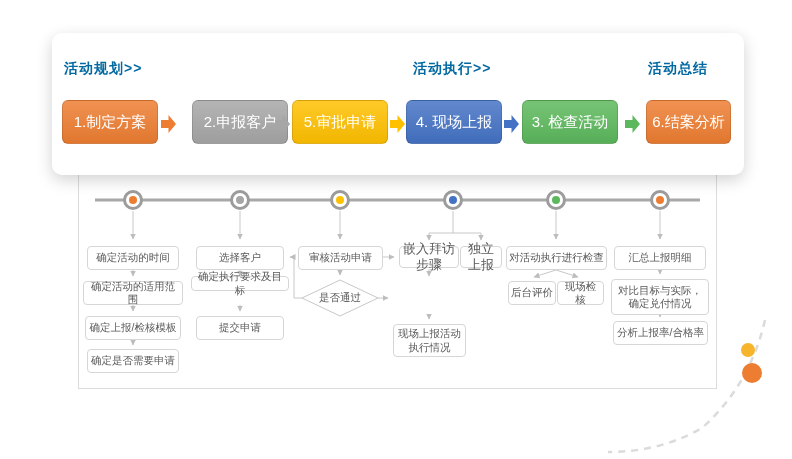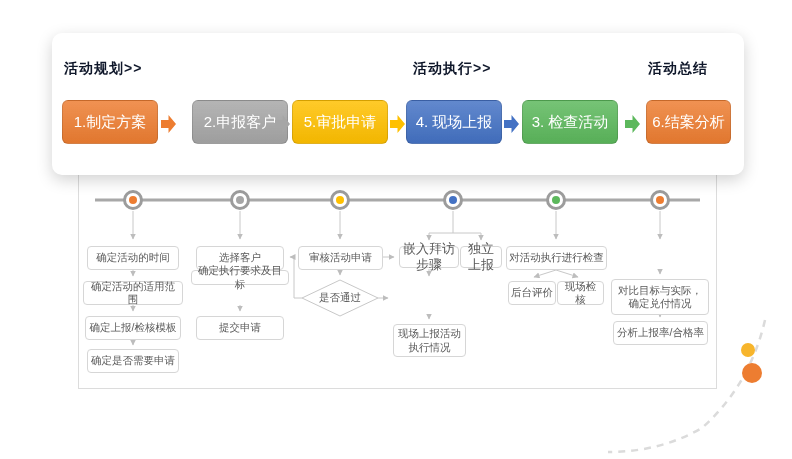--- a/index.html
+++ b/index.html
@@ -17,21 +17,21 @@
   
   .dbox{position:absolute;background:#fff;border:1px solid #D6D6D6;border-radius:4px;
         display:flex;align-items:center;justify-content:center;text-align:center;
         font-size:10.5px;color:#595959;line-height:1.25;z-index:2;padding:1px 2px;box-sizing:border-box;}
   .dbox.sm{font-size:13px;}
   .diamond-label{position:absolute;left:306px;top:291px;width:68px;height:15px;z-index:2;
         text-align:center;font-size:10.5px;color:#595959;}
   
   .card{position:absolute;left:52px;top:33px;width:692px;height:142px;background:#fff;
         border-radius:10px;box-shadow:0 5px 16px rgba(0,0,0,0.18);z-index:5;}
-  .sec{position:absolute;top:27px;font-size:14px;font-weight:bold;color:#0f172a;letter-spacing:1px;}
+  .sec{position:absolute;top:27px;font-size:14px;font-weight:bold;color:#0369a1;letter-spacing:1px;}
   .step{position:absolute;top:67px;height:44px;border-radius:6px;border:1px solid rgba(0,0,0,0.12);
         display:flex;align-items:center;justify-content:center;color:#fff;font-size:15px;
         background-image:linear-gradient(rgba(255,255,255,0.16),rgba(0,0,0,0.05));box-sizing:border-box;}
   .sarrow{position:absolute;top:82px;width:15px;height:18px;display:block;
         clip-path:polygon(0% 28%,50% 28%,50% 0%,100% 50%,50% 100%,50% 72%,0% 72%);}
   
   .decor-dot{position:absolute;border-radius:50%;z-index:2;}
   .decor-dot.yellow{left:741px;top:343px;width:14px;height:14px;}
   .decor-dot.orange{left:742px;top:363px;width:20px;height:20px;}
 </style>
@@ -106,34 +106,35 @@
   <div class="tnode" style="left:650px">
       <div class="tdot" style="background-color: rgb(237, 125, 49);"></div>
     </div>
 
   <div class="dbox" style="left:87px;top:246px;width:92px;height:24px">确定活动的时间</div>
   <div class="dbox" style="left:83px;top:281px;width:100px;height:24px">确定活动的适用范围</div>
   <div class="dbox" style="left:85px;top:316px;width:96px;height:24px">确定上报/检核模板</div>
   <div class="dbox" style="left:87px;top:349px;width:92px;height:24px">确定是否需要申请</div>
 
   <div class="dbox" style="left:196px;top:246px;width:88px;height:24px">选择客户</div>
-  <div class="dbox" style="left:191px;top:270px;width:98px;height:15px">确定执行要求及目标</div>
+  <div class="dbox" style="left:191px;top:276px;width:98px;height:15px">确定执行要求及目标</div>
   <div class="dbox" style="left:196px;top:316px;width:88px;height:24px">提交申请</div>
 
   <div class="dbox" style="left:298px;top:246px;width:85px;height:24px">审核活动申请</div>
   <div class="diamond-label">是否通过</div>
 
   <div class="dbox sm" style="left:399px;top:246px;width:60px;height:22px">嵌入拜访步骤</div>
   <div class="dbox sm" style="left:460px;top:246px;width:42px;height:22px">独立上报</div>
   <div class="dbox" style="left:393px;top:324px;width:73px;height:33px">现场上报活动执行情况</div>
 
   <div class="dbox" style="left:506px;top:246px;width:101px;height:24px">对活动执行进行检查</div>
   <div class="dbox" style="left:508px;top:281px;width:48px;height:24px">后台评价</div>
   <div class="dbox" style="left:557px;top:281px;width:47px;height:24px">现场检核</div>
 
+  <div class="dbox" style="left:614px;top:246px;width:92px;height:24px">汇总上报明细</div>
   <div class="dbox" style="left:611px;top:279px;width:98px;height:36px">对比目标与实际，确定兑付情况</div>
   <div class="dbox" style="left:613px;top:321px;width:95px;height:24px">分析上报率/合格率</div>
 
   <div class="decor-dot yellow" style="background-color: rgb(247, 181, 44);"></div>
   <div class="decor-dot orange" style="background-color: rgb(237, 125, 49);"></div>
 
   <div class="card">
     <div class="sec" style="left:12px">活动规划&gt;&gt;</div>
     <div class="sec" style="left:361px">活动执行&gt;&gt;</div>
     <div class="sec" style="left:596px">活动总结</div>

